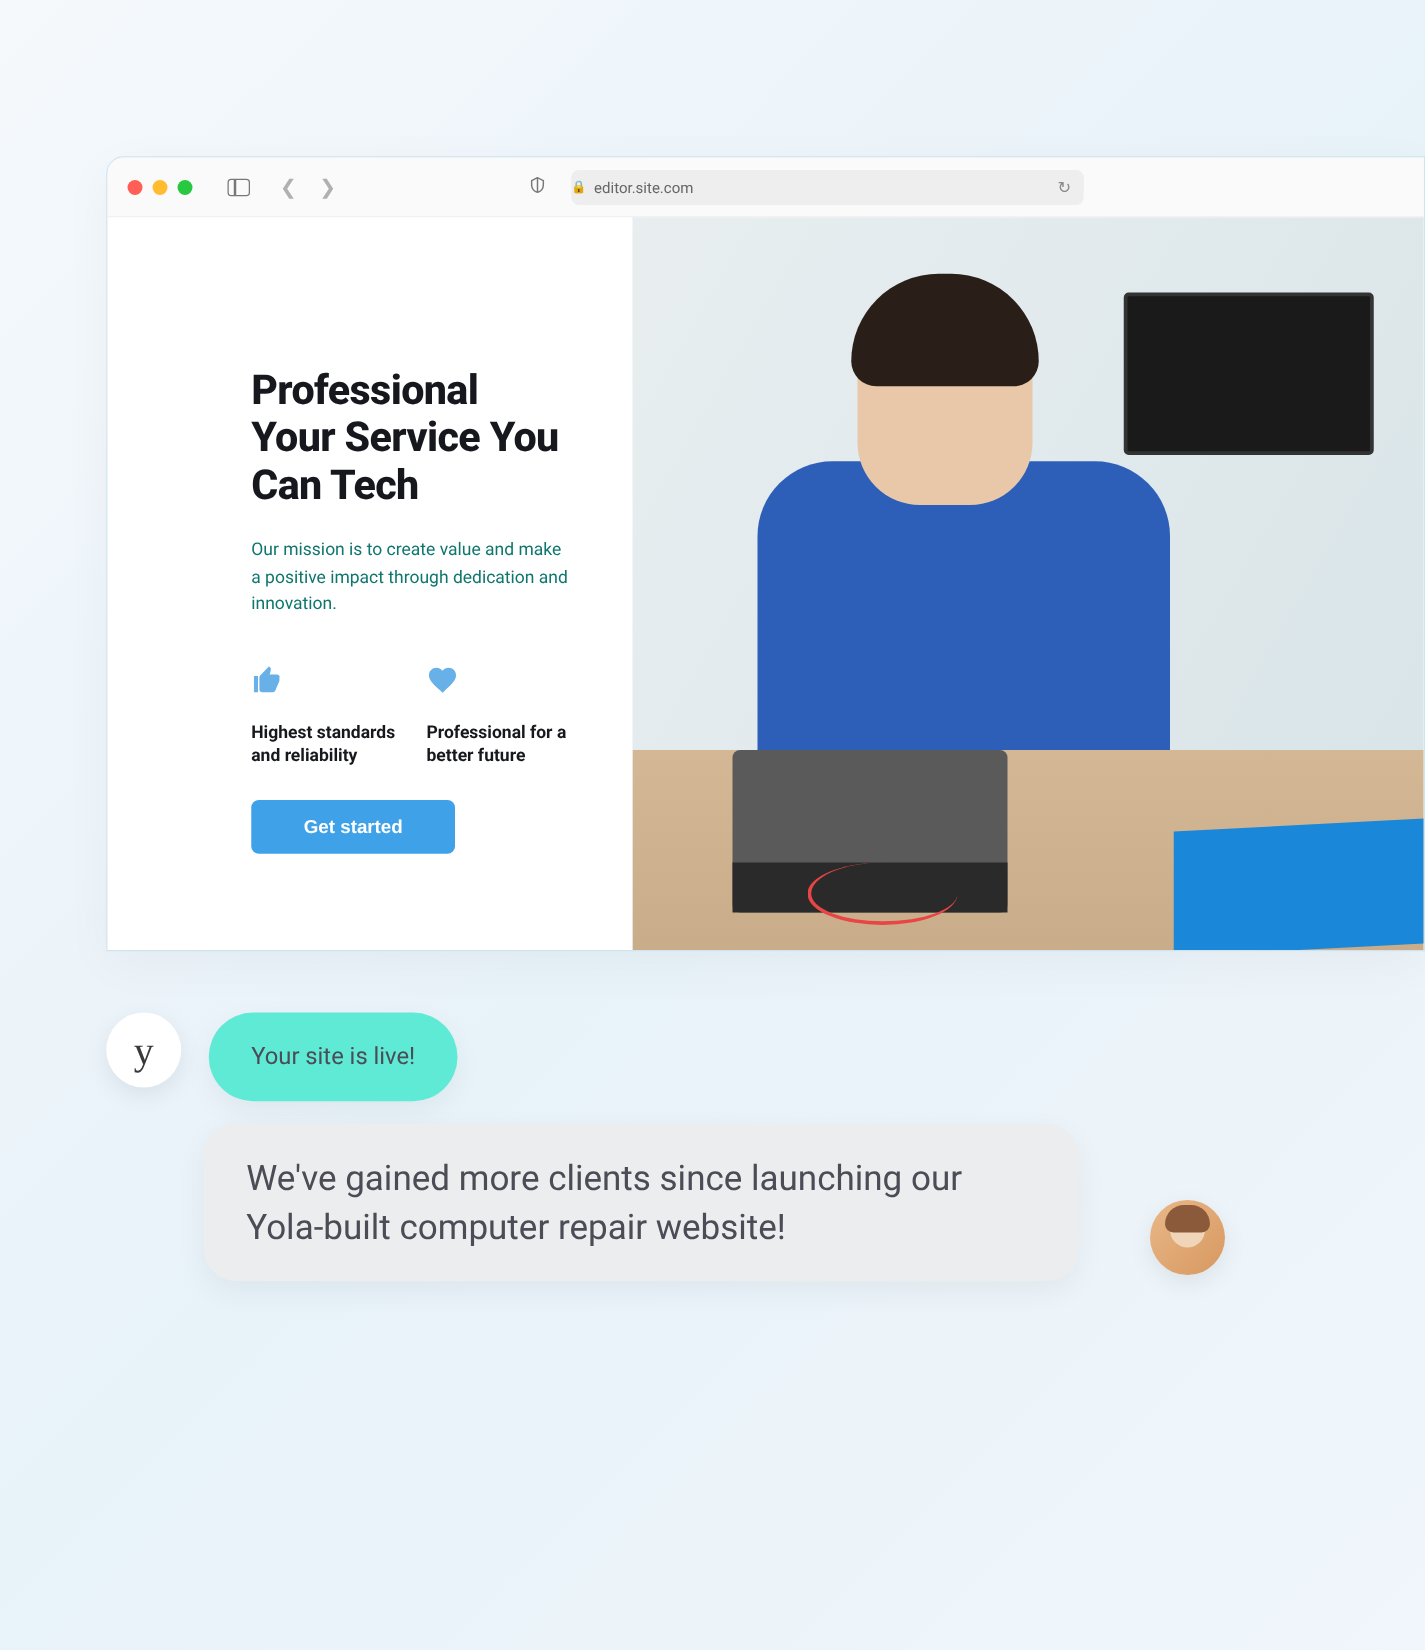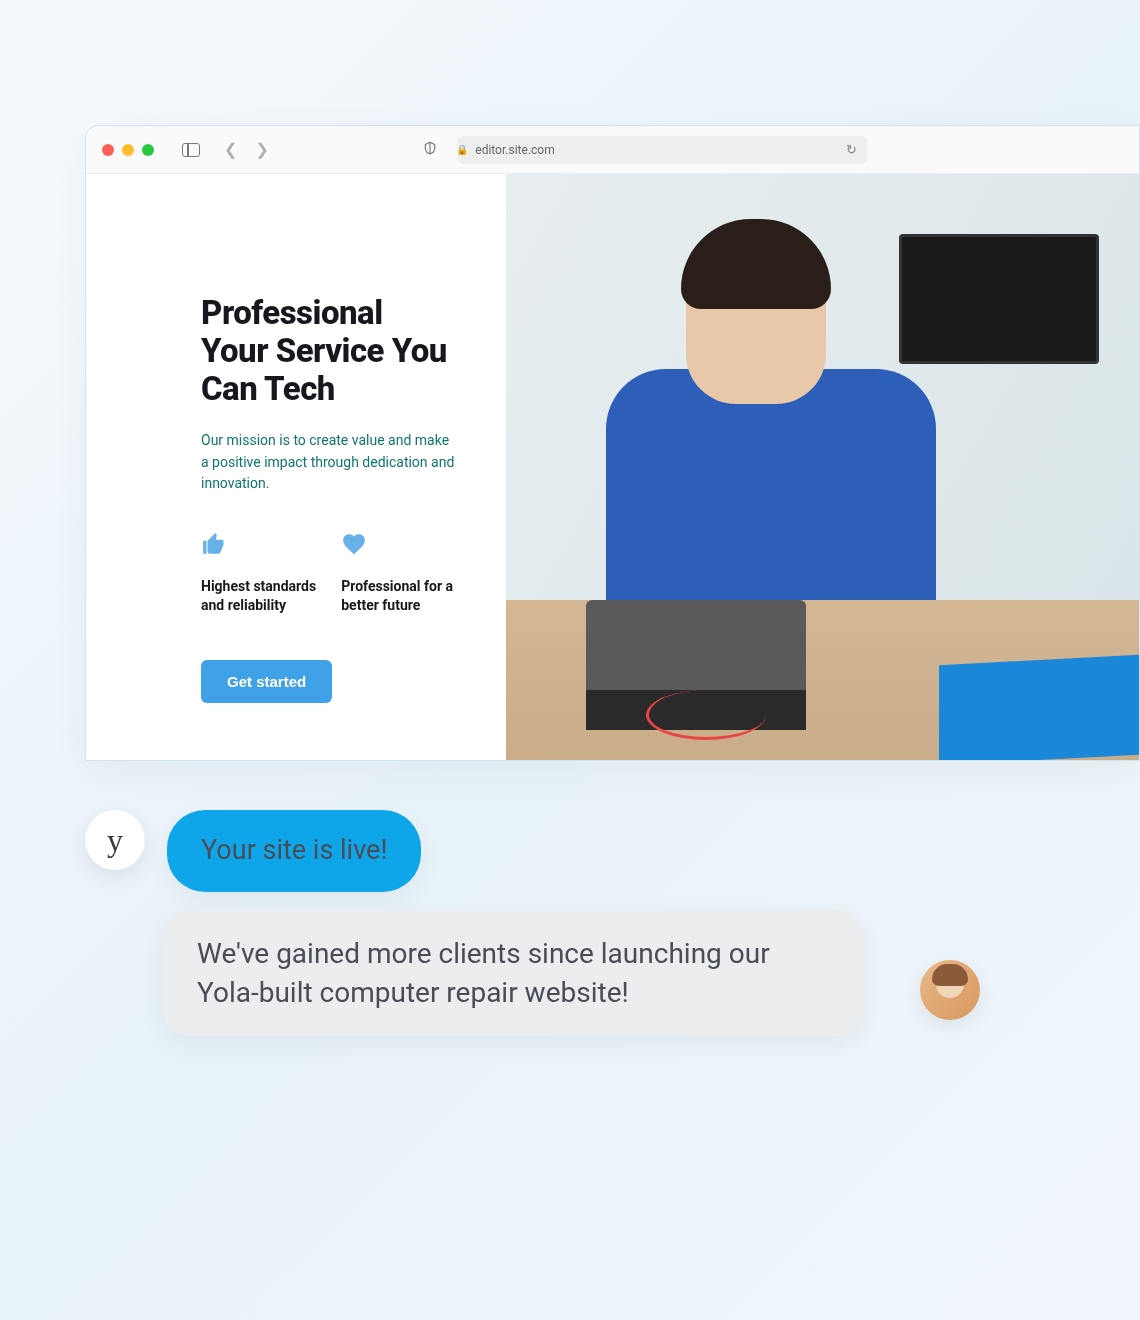--- a/index.html
+++ b/index.html
@@ -89,21 +89,21 @@
       font-size: 14px;
       color: #0f766e;
       line-height: 1.55;
       margin-bottom: 36px;
       max-width: 260px;
     }
 
     .features-row {
       display: flex;
       gap: 20px;
-      margin-bottom: 44px;
+      margin-bottom: 24px;
     }
 
     .feature {
       max-width: 130px;
     }
 
     .feature-icon {
       color: #68b0e8;
       font-size: 24px;
       margin-bottom: 14px;
@@ -120,21 +120,21 @@
       font-size: 14px;
       font-weight: 700;
       color: #16181d;
       line-height: 1.4;
     }
 
     .cta-button {
       background: #3fa2e8;
       color: #fff;
       border: none;
-      padding: 13px 26px;
+      padding: 13px 42px;
       font-size: 15px;
       font-weight: 600;
       border-radius: 6px;
       cursor: pointer;
       text-align: center;
     }
 
     .right-panel {
       flex: 1;
       background: linear-gradient(120deg, #e8eef0 0%, #d8e4e8 100%);
@@ -299,24 +299,24 @@
       background: #ecedef;
       border-radius: 26px;
       padding: 24px 34px;
       font-size: 28px;
       color: #4a4d55;
       line-height: 1.4;
       box-shadow: 0 8px 24px rgba(0,0,0,0.05);
     }
 
     .bubble-small {
-      background: #0ea5e9;
+      background: #5eead4;
       border-radius: 38px;
       padding: 22px 34px;
-      font-size: 27px;
+      font-size: 19px;
       color: #4a4d55;
     }
 
     .chat-row-2 {
       margin-left: 78px;
     }
 
     .chat-row-2 .bubble {
       max-width: 700px;
     }

